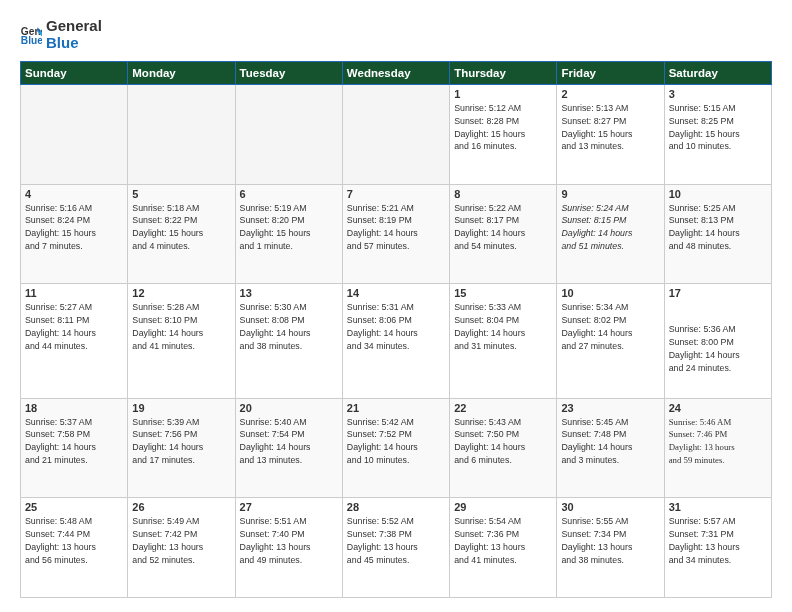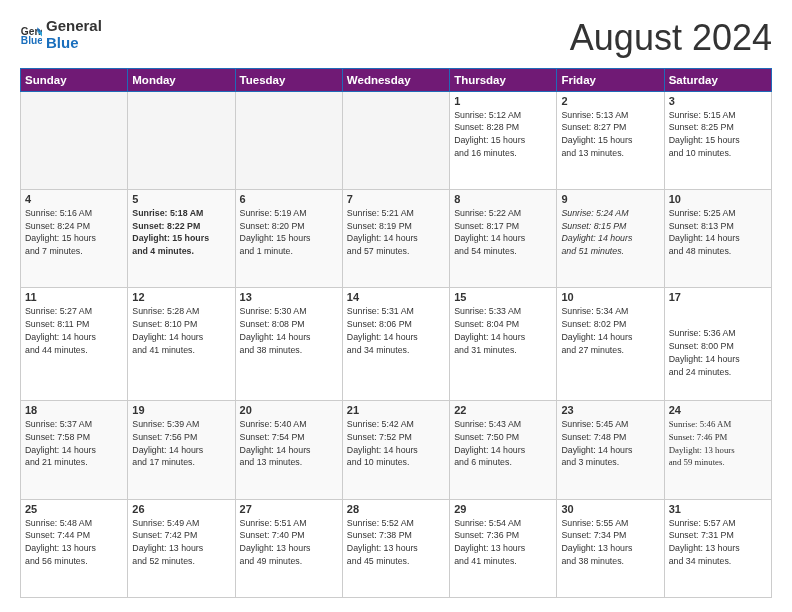--- a/index.html
+++ b/index.html
@@ -46,21 +46,21 @@
       color: #555;
     }
     .calendar {
       flex: 1;
       border: 1px solid #ccc;
       border-collapse: collapse;
       width: 100%;
       table-layout: fixed;
     }
     .calendar th {
-      background: #701a75;
+      background: #14532d;
       color: #fff;
       font-size: 11.5px;
       font-weight: bold;
       padding: 5px 4px;
       text-align: left;
       border: 1px solid #1f6ab8;
     }
     .calendar td {
       border: 1px solid #ccc;
       vertical-align: top;
@@ -100,21 +100,20 @@
         <text x="1" y="26" font-size="13" font-weight="bold" fill="#1a6fbd">Blue</text>
         <polygon points="22,4 28,10 22,10" fill="#1a6fbd"></polygon>
         <polygon points="22,10 28,10 28,16" fill="#2a9fd4"></polygon>
       </svg>
       <div>
         <div style="font-size:15px;font-weight:bold;color:#333;line-height:1.1;">General</div>
         <div style="font-size:15px;font-weight:bold;color:#1a6fbd;line-height:1.1;">Blue</div>
       </div>
     </div>
     <div class="title-block">
-      <div class="month-title">August 2024</div>
     </div>
   </div>
 
   <table class="calendar">
     <thead>
       <tr id="weekday-header">
       <th>Sunday</th>
           <th>Monday</th>
           <th>Tuesday</th>
           <th>Wednesday</th>
@@ -154,21 +153,21 @@
         <tr>
           <td>
             <span class="day-number">4</span>
             <div class="day-info" style="white-space: pre-line;">Sunrise: 5:16 AM
 Sunset: 8:24 PM
 Daylight: 15 hours
 and 7 minutes.</div>
           </td>
           <td>
             <span class="day-number">5</span>
-            <div class="day-info" style="white-space: pre-line; font-weight: bold;">Sunrise: 5:18 AM
+            <div class="day-info" style="white-space: pre-line;">Sunrise: 5:18 AM
 Sunset: 8:22 PM
 Daylight: 15 hours
 and 4 minutes.</div>
           </td>
           <td>
             <span class="day-number">6</span>
             <div class="day-info" style="white-space: pre-line;">Sunrise: 5:19 AM
 Sunset: 8:20 PM
 Daylight: 15 hours
 and 1 minute.</div>

